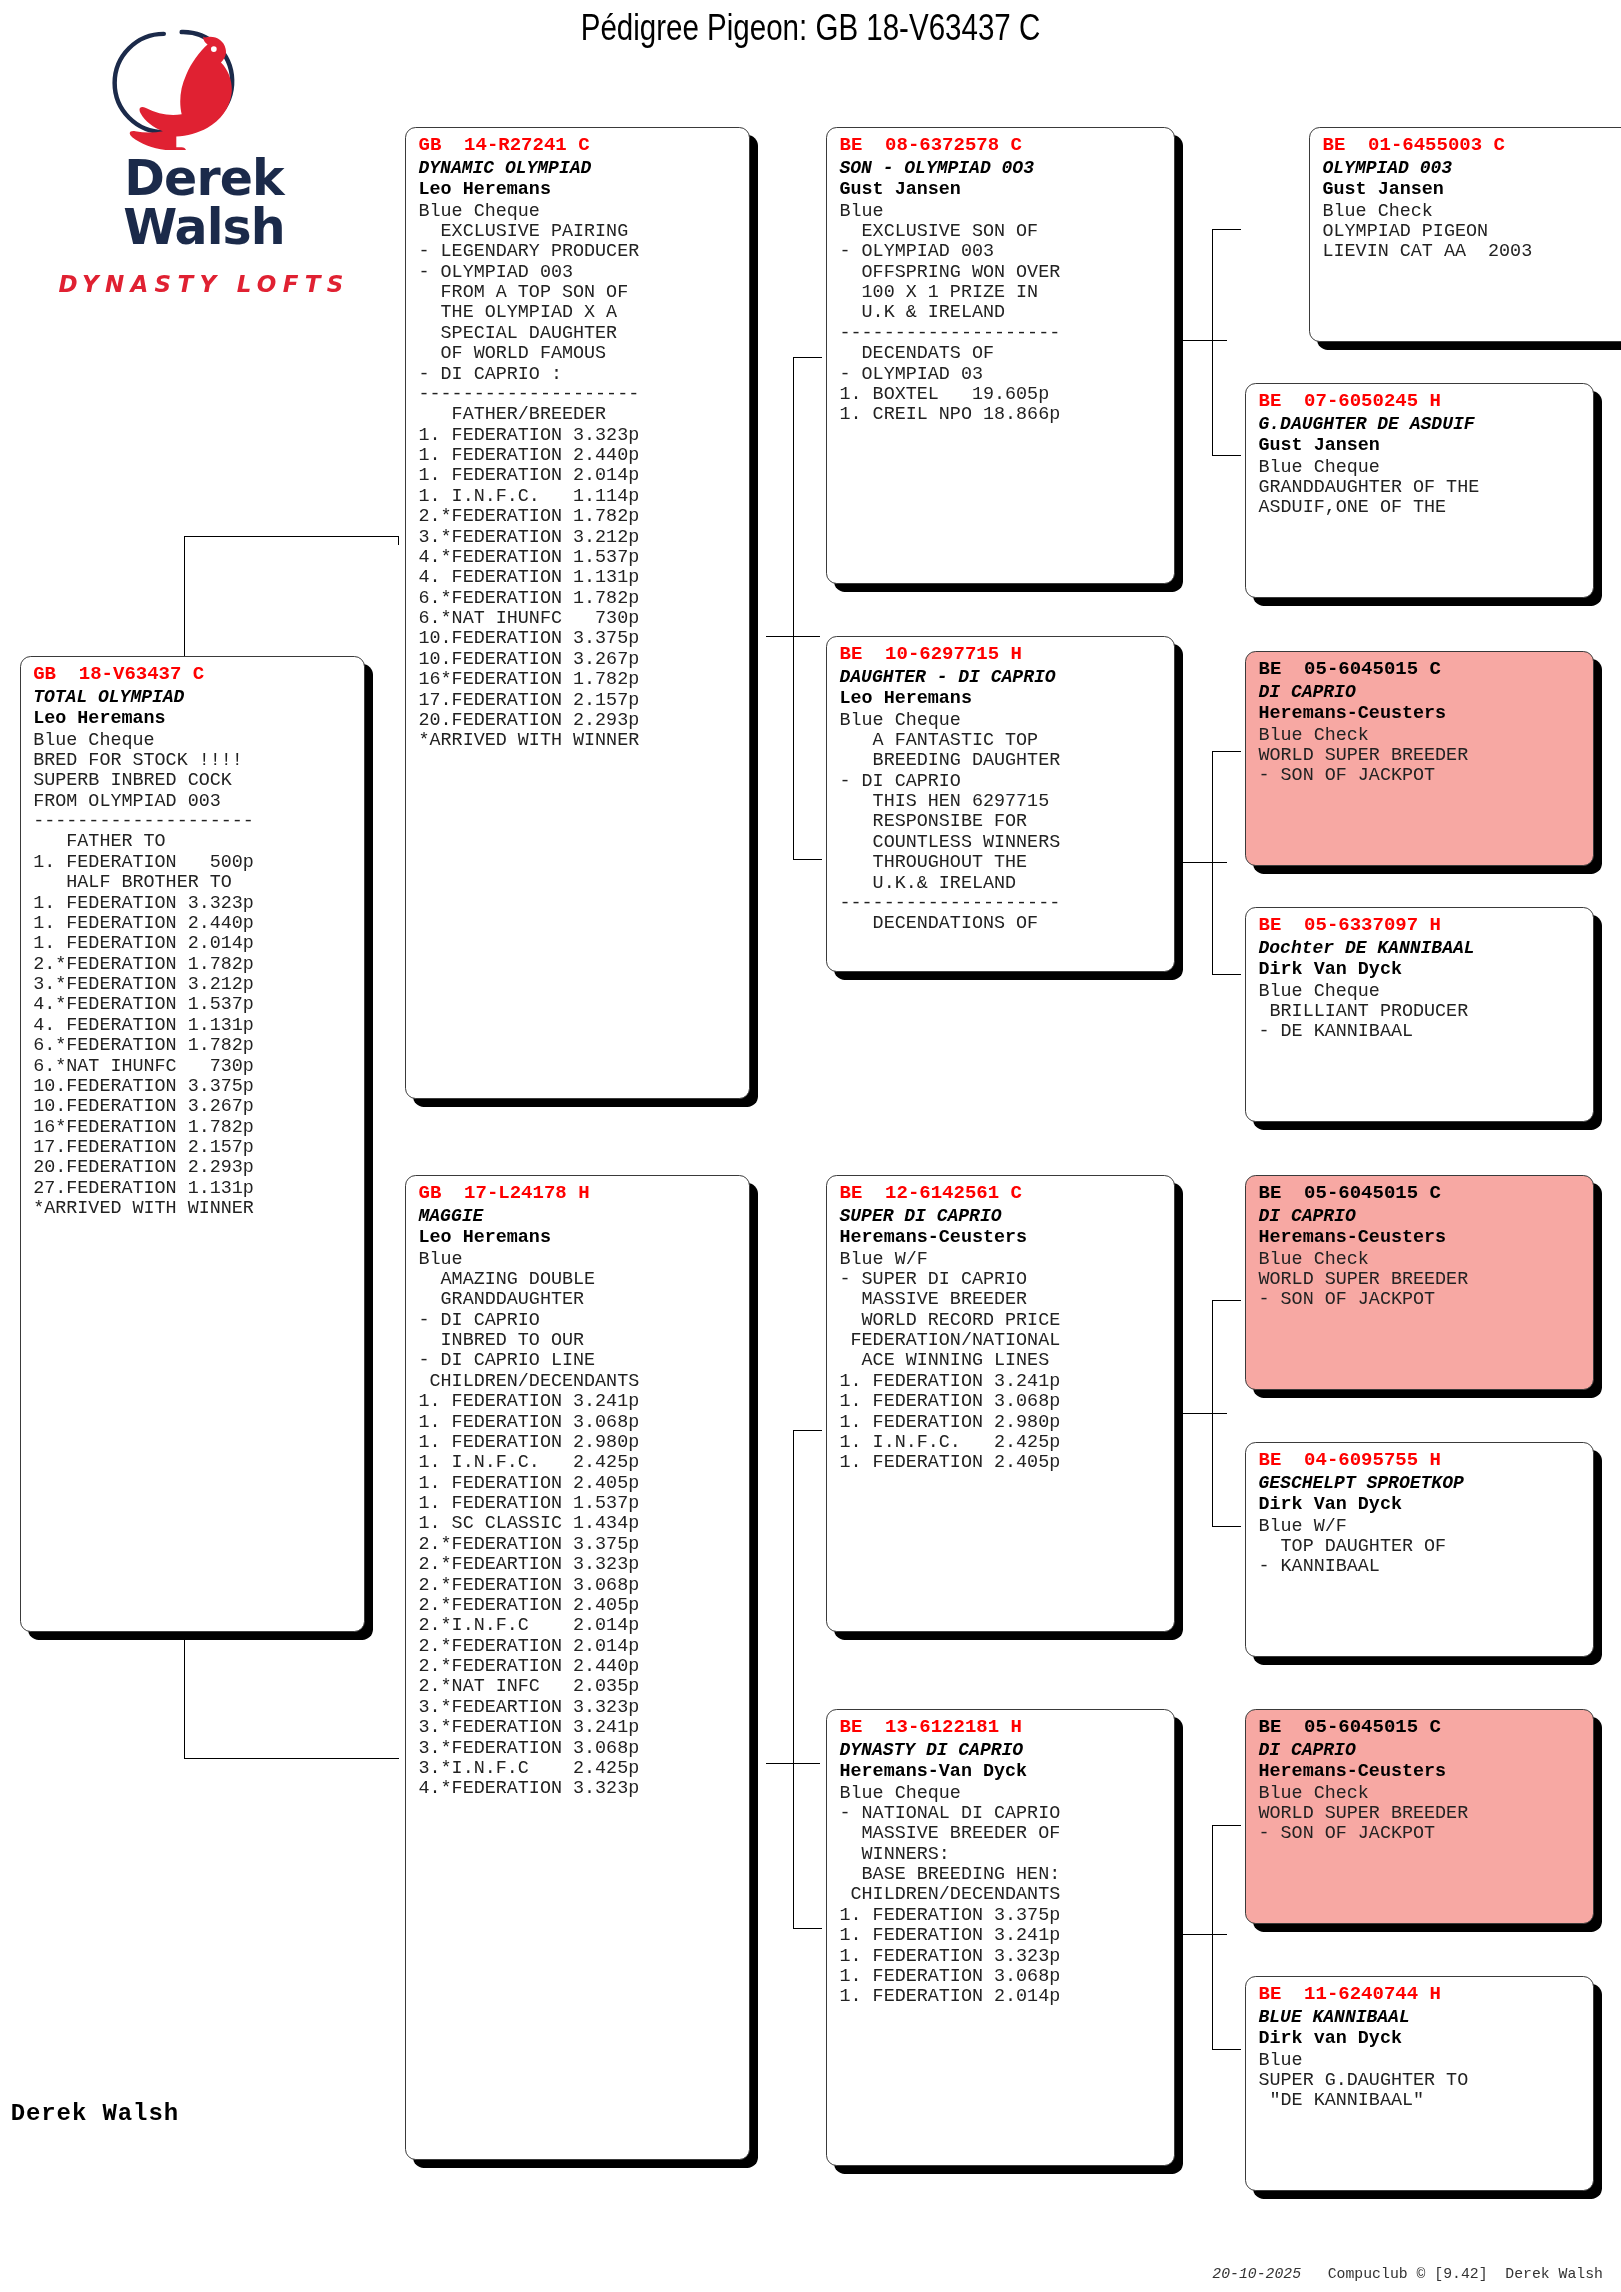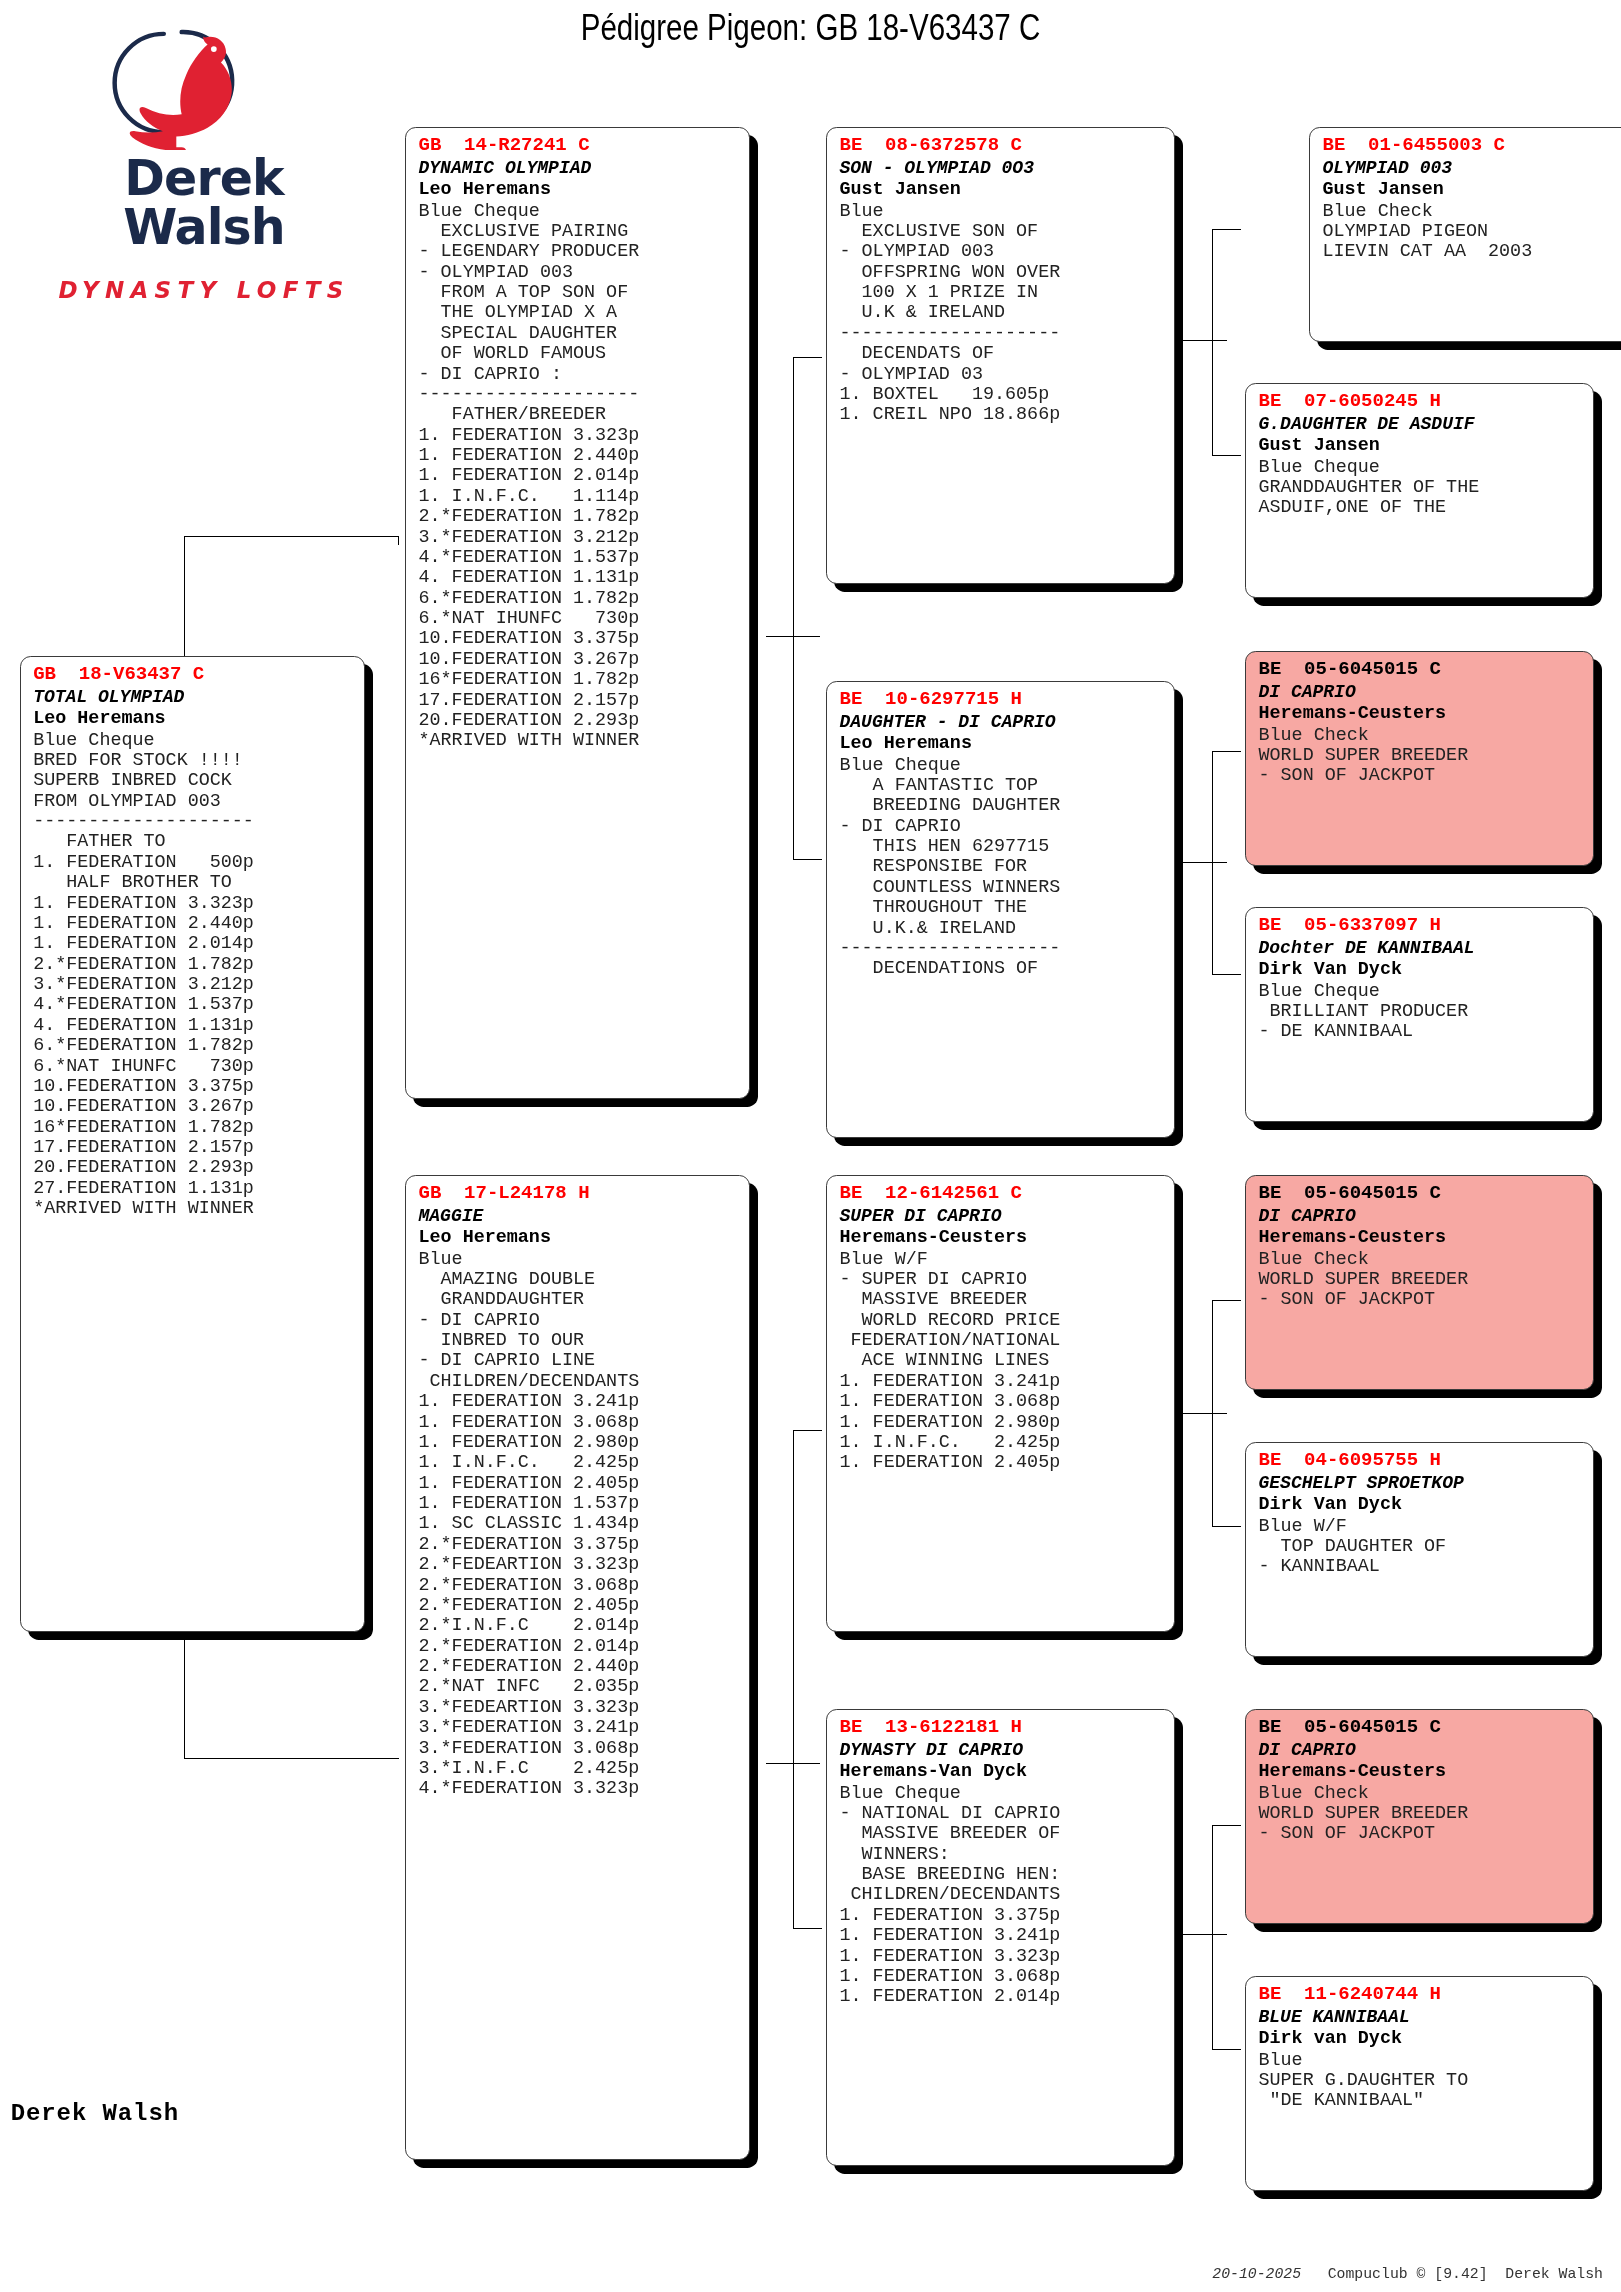--- a/index.html
+++ b/index.html
@@ -14,21 +14,21 @@
   .logo{position:absolute;left:56px;top:16px;width:296px;}
   .logo-mark{position:relative;height:134px;}
   .logo-word{
     font-family:"DejaVu Sans","Liberation Sans",sans-serif;
     font-weight:700;font-size:49px;color:#1b2a4a;letter-spacing:-0.9px;
     text-align:center;line-height:1;margin-top:3.6px;
   }
   .logo-sub{
     font-family:"DejaVu Sans","Liberation Sans",sans-serif;
     font-style:italic;font-weight:600;font-size:23px;color:#e02132;
-    letter-spacing:6.3px;text-align:center;margin-top:25px;
+    letter-spacing:6.3px;text-align:center;margin-top:19px;
   }
 
   
   .title{
     position:absolute;left:0;top:7.2px;width:1621px;text-align:center;
     font-family:"Liberation Sans","DejaVu Sans",sans-serif;
     font-size:36px;color:#000;
     transform:scaleX(.82);transform-origin:center top;
   }
 
@@ -249,21 +249,21 @@
         <div class="c-line">  100 X 1 PRIZE IN</div>
         <div class="c-line">  U.K &amp; IRELAND</div>
         <div class="c-line">--------------------</div>
         <div class="c-line">  DECENDATS OF</div>
         <div class="c-line">- OLYMPIAD 03</div>
         <div class="c-line">1. BOXTEL   19.605p</div>
         <div class="c-line">1. CREIL NPO 18.866p</div>
       </div>
   </div>
 
-  <div class="card" style="left:826px;top:681px;width:349px;height:457px;">
+  <div class="card" style="left:826px;top:636px;width:349px;height:336px;">
     <div class="c-id">BE  10-6297715 H</div>
     <div class="c-name">DAUGHTER - DI CAPRIO</div>
     <div class="c-breeder">Leo Heremans</div>
     <div class="c-lines">
         <div class="c-line">Blue Cheque</div>
         <div class="c-line">   A FANTASTIC TOP</div>
         <div class="c-line">   BREEDING DAUGHTER</div>
         <div class="c-line">- DI CAPRIO</div>
         <div class="c-line">   THIS HEN 6297715</div>
         <div class="c-line">   RESPONSIBE FOR</div>

